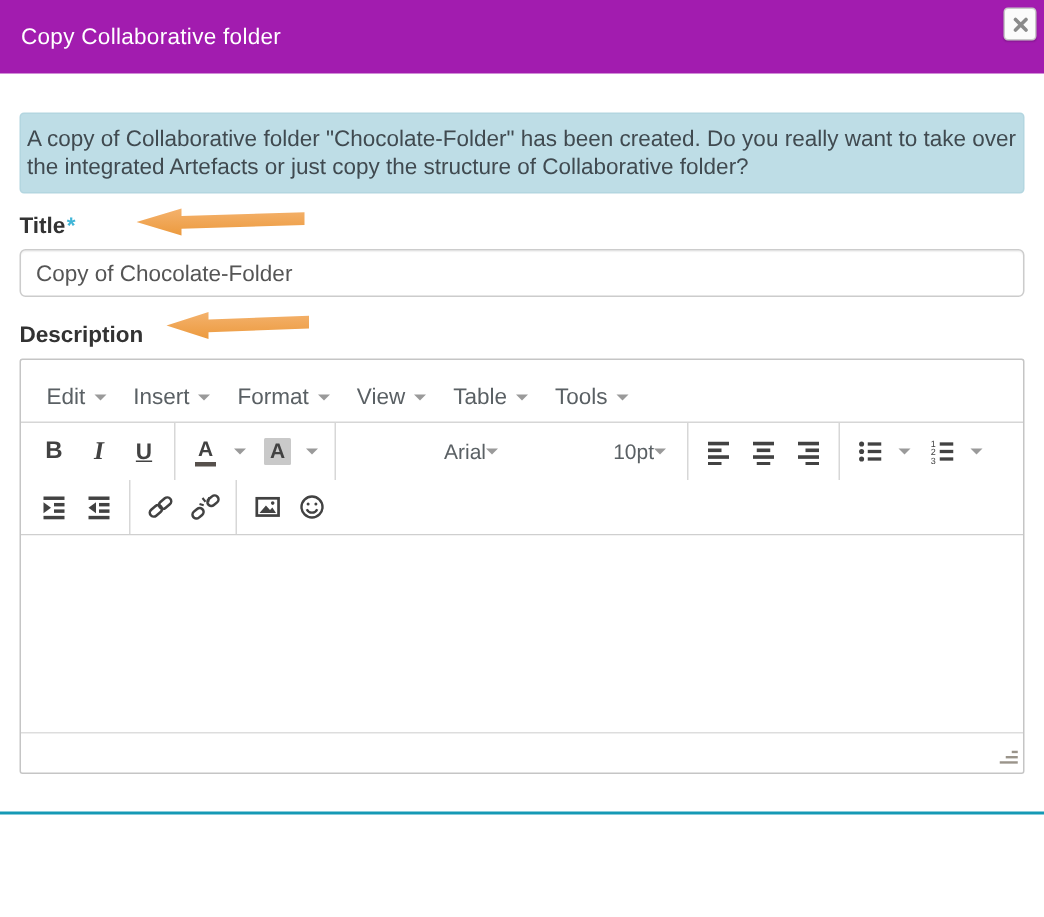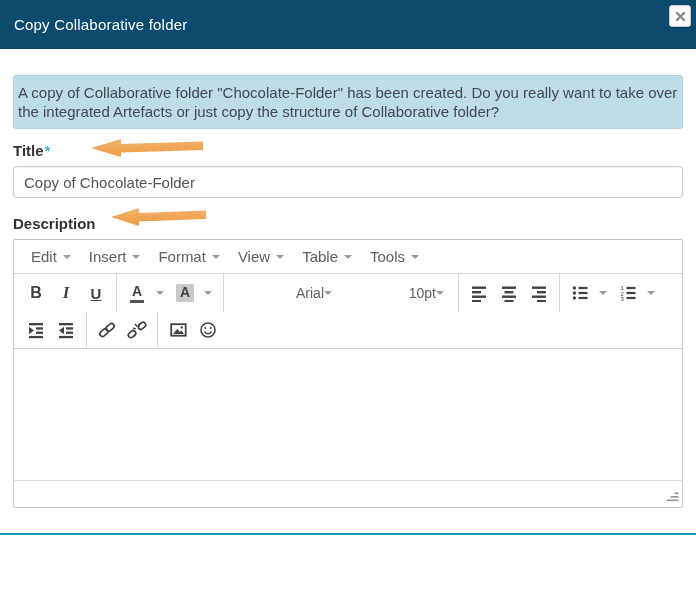--- a/index.html
+++ b/index.html
@@ -5,21 +5,21 @@
   * { box-sizing: border-box; margin: 0; padding: 0; }
   html,body { width:696px; height:611px; }
   body {
     font-family: "Liberation Sans", sans-serif;
     background:#ffffff; color:#333; position:relative; overflow:hidden;
   }
   .modal { position:absolute; inset:0; background:#fff; }
 
   
   .modal-header {
-    height:49px; background:#0c4a6e; display:flex; align-items:center;
+    height:49px; background:#a21caf; display:flex; align-items:center;
     padding:0 14px; position:relative;
   }
   .modal-title { color:#fff; font-size:15px; letter-spacing:.2px; }
   .close-btn {
     position:absolute; top:5px; right:5px; width:22px; height:22px;
     background:#fbfbfb; border:1px solid #c9c9c9; border-radius:3px;
     display:flex; align-items:center; justify-content:center; cursor:pointer;
     box-shadow:0 1px 1px rgba(0,0,0,.15);
   }
 
@@ -47,20 +47,21 @@
   .arrow-desc  { left:110px; top:158px; }
 
   
   .editor {
     margin-top:7px; width:670px; border:1px solid #c5c5c5; border-radius:2px;
     background:#fff;
   }
   .mce-menubar {
     height:34px; display:flex; align-items:center; padding:0 8px;
     border-bottom:1px solid #d6d6d6;
+    margin-top:8px;
   }
   .menu-item {
     display:flex; align-items:center; gap:6px; padding:0 9px; height:28px;
     font-size:15px; color:#5a6064; cursor:pointer; border-radius:3px;
   }
   .crt {
     width:0; height:0; border-left:4px solid transparent;
     border-right:4px solid transparent; border-top:4px solid #9a9a9a;
     display:inline-block;
   }

